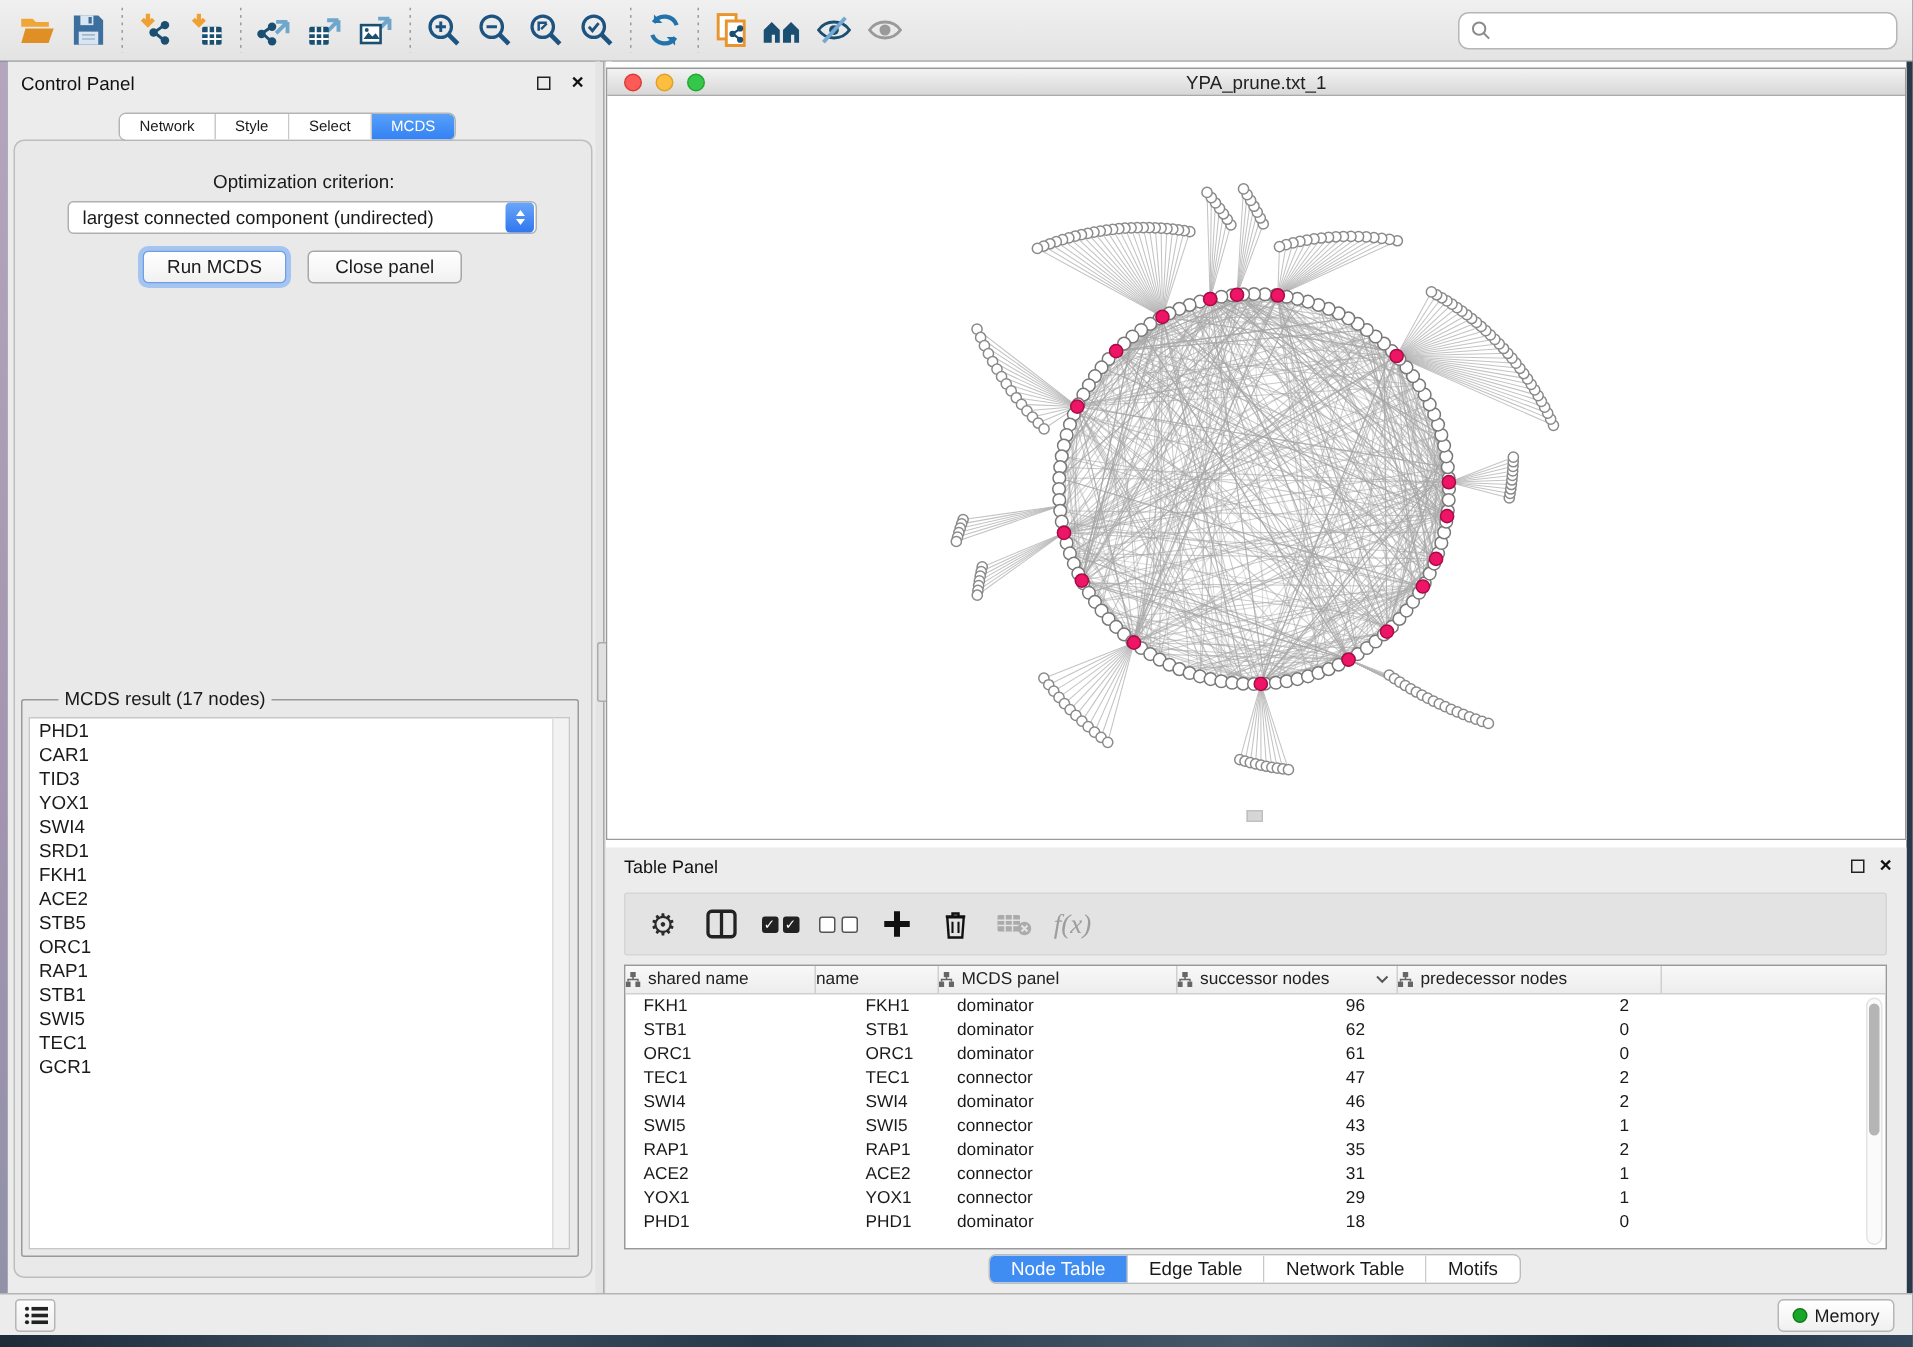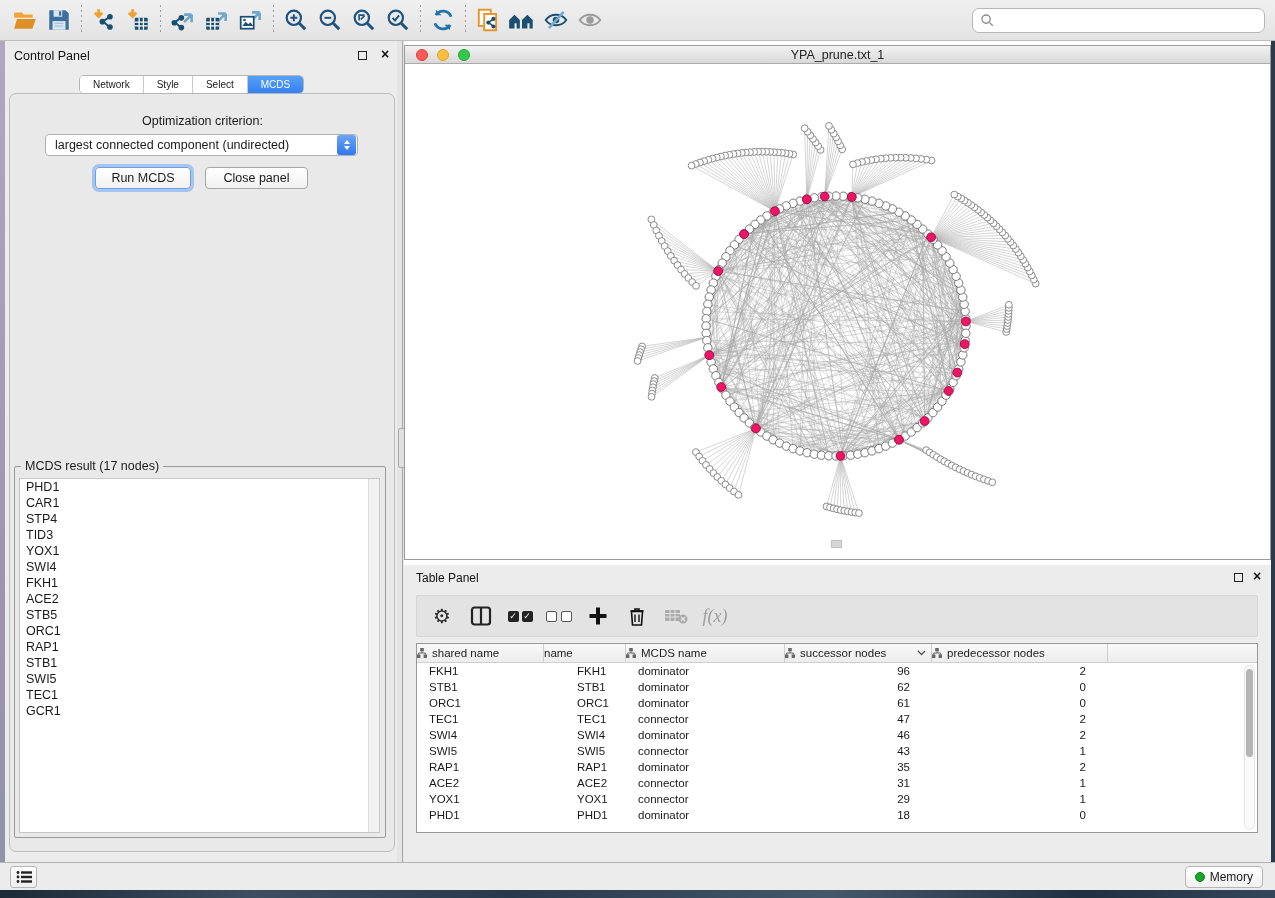--- a/index.html
+++ b/index.html
@@ -53,21 +53,21 @@
     display:flex; flex-direction:column; align-items:center; justify-content:center; gap:2px; }
   .chev { width:0; height:0; border-left:3.5px solid transparent; border-right:3.5px solid transparent; }
   .chev.up { border-bottom:4px solid #fff; } .chev.down { border-top:4px solid #fff; }
   .pushbtn { position:absolute; height:22px; background:linear-gradient(#ffffff,#f1f1f1);
     border:1px solid #a8a8a8; border-radius:4px; font-size:12.5px; text-align:center; line-height:20px; }
   #run-mcds { left:90px; top:126px; width:96px; border-color:#6aa0ea;
     box-shadow:0 0 0 3px rgba(110,165,245,.55); }
   #close-panel { left:200px; top:126px; width:103px; }
   #mcds-fieldset { position:absolute; left:9px; top:425px; width:372px; height:372px;
     border:1px solid #9a9a9a; border-radius:2px; }
-  #mcds-legend { position:absolute; left:6px; top:-8px; background:#e9e9e9; padding:0 4px; font-size:12.5px; }
+  #mcds-legend { position:absolute; left:24px; top:-8px; background:#e9e9e9; padding:0 4px; font-size:12.5px; }
   #mcds-listbox { position:absolute; left:4px; top:11px; right:5px; bottom:4px;
     background:#fff; border:1px solid #c7c7c7; overflow:hidden; }
   #mcds-scroll { position:absolute; right:0; top:0; width:11px; height:100%;
     background:#f2f2f2; border-left:1px solid #ddd; }
   .mcds-item { height:16px; line-height:16px; padding-left:6px; font-size:12.5px; }
 
   
   #splitter { left:397px; top:41px; width:11px; height:821px; background:#e4e4e4; }
   #splitter .line { position:absolute; left:5px; top:0; width:1px; height:100%; background:#a8a8a8; }
   #splitter .handle { position:absolute; left:1px; top:387px; width:8px; height:40px;
@@ -298,24 +298,24 @@
       </span>
   </div>
   <div class="pushbtn" id="run-mcds">Run MCDS</div>
   <div class="pushbtn" id="close-panel">Close panel</div>
   <div id="mcds-fieldset">
     <div id="mcds-legend">MCDS result (17 nodes)</div>
     <div id="mcds-listbox">
       <div id="mcds-items">
           <div class="mcds-item">PHD1</div>
           <div class="mcds-item">CAR1</div>
-          <div class="mcds-item">STP4</div>
           <div class="mcds-item">TID3</div>
           <div class="mcds-item">YOX1</div>
           <div class="mcds-item">SWI4</div>
+          <div class="mcds-item">SRD1</div>
           <div class="mcds-item">FKH1</div>
           <div class="mcds-item">ACE2</div>
           <div class="mcds-item">STB5</div>
           <div class="mcds-item">ORC1</div>
           <div class="mcds-item">RAP1</div>
           <div class="mcds-item">STB1</div>
           <div class="mcds-item">SWI5</div>
           <div class="mcds-item">TEC1</div>
           <div class="mcds-item">GCR1</div>
         </div>
@@ -1409,21 +1409,21 @@
           <div class="hcell" style="width: 82px;">
             <span>name</span>
           </div>
           <div class="hcell" style="width: 159px;">
             <svg width="10" height="10" viewBox="0 0 10 10">
               <rect x="3.2" y="0" width="3.6" height="3.4" fill="#666"></rect>
               <rect x="0" y="6.4" width="3.4" height="3.6" fill="#666"></rect>
               <rect x="6.6" y="6.4" width="3.4" height="3.6" fill="#666"></rect>
               <path d="M5 3.4v1.6M1.7 6.4V5h6.6v1.4" stroke="#666" fill="none"></path>
             </svg>
-            <span>MCDS name</span>
+            <span>MCDS panel</span>
           </div>
           <div class="hcell" style="width: 147px;">
             <svg width="10" height="10" viewBox="0 0 10 10">
               <rect x="3.2" y="0" width="3.6" height="3.4" fill="#666"></rect>
               <rect x="0" y="6.4" width="3.4" height="3.6" fill="#666"></rect>
               <rect x="6.6" y="6.4" width="3.4" height="3.6" fill="#666"></rect>
               <path d="M5 3.4v1.6M1.7 6.4V5h6.6v1.4" stroke="#666" fill="none"></path>
             </svg>
             <span>successor nodes</span>
             <svg class="sorticon" width="9" height="6" viewBox="0 0 9 6">
@@ -1511,20 +1511,26 @@
             <div class="tcell c2">dominator</div>
             <div class="tcell c3">18</div>
             <div class="tcell c4">0</div>
           </div>
         </div>
       <div id="tp-vscroll">
           <div class="thumb"></div>
         </div>
     </div>
 
+    <div id="tp-tabs">
+        <div class="tp-tab active">Node Table</div>
+        <div class="tp-tab">Edge Table</div>
+        <div class="tp-tab">Network Table</div>
+        <div class="tp-tab">Motifs</div>
+      </div>
   </div>
 </div>
 
 <div id="status-bar" class="abs">
   <div id="menu-btn">
     <svg width="16" height="14" viewBox="0 0 16 14">
       <circle cx="2" cy="2.5" r="1.4" fill="#222"></circle>
         <rect x="5" y="1.3" width="11" height="2.4" fill="#222"></rect>
       <circle cx="2" cy="7" r="1.4" fill="#222"></circle>
         <rect x="5" y="5.8" width="11" height="2.4" fill="#222"></rect>

